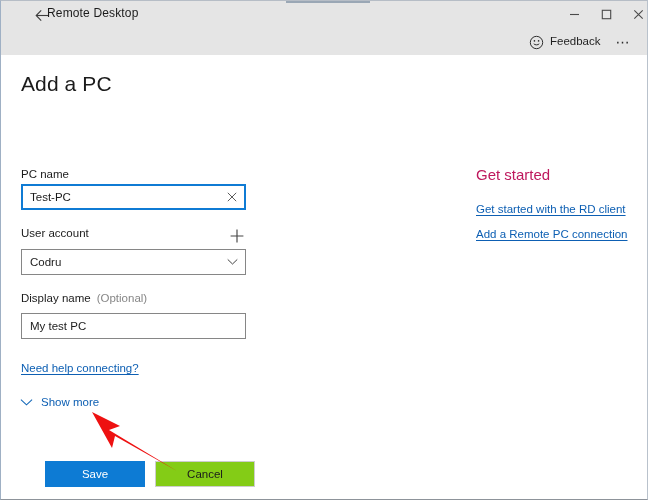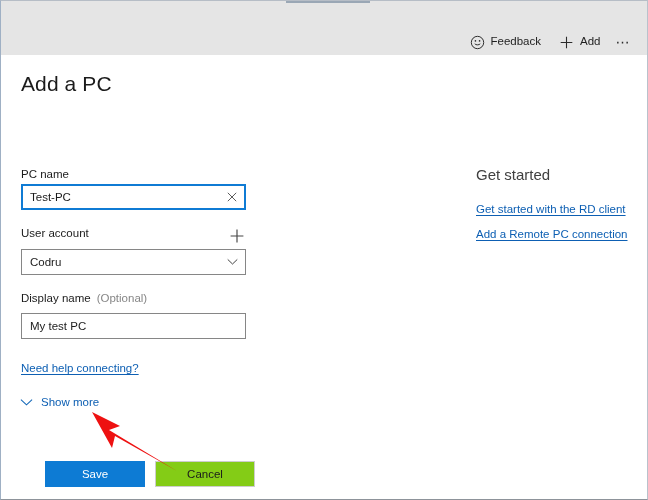--- a/index.html
+++ b/index.html
@@ -249,21 +249,21 @@
     font-size: 11.5px;
     color: #0d5fb3;
     white-space: nowrap;
   }
 
   
   #get-started-title {
     position: absolute;
     left: 475px; top: 111px;
     font-size: 15px;
-    color: #404040;
+    color: #be185d;
     white-space: nowrap;
   }
 
   
   .action-btn {
     position: absolute;
     top: 406px;
     height: 26px;
     box-sizing: border-box;
     display: flex;
@@ -299,43 +299,62 @@
   }
 </style>
 </head>
 <body>
 
 <div id="app-window">
 
   <div id="titlebar">
     <div id="top-seam"></div>
 
+    <div id="titlebar-row1">
+
+      <div id="back-button">
+        <svg width="15" height="13" viewBox="0 0 15 13" fill="none" aria-hidden="true">
+          <path d="M14 6.5H1.6" stroke="#3b3b3b" stroke-width="1.1"></path>
+          <path d="M6.2 1.4L1.2 6.5L6.2 11.6" stroke="#3b3b3b" stroke-width="1.1" fill="none"></path>
+        </svg>
+      </div>
+
+      <div id="window-title">Remote Desktop</div>
+
+      <div class="caption-btn" id="btn-min">
+        <svg width="11" height="11" viewBox="0 0 11 11" aria-hidden="true">
+          <path d="M1 5.5H10" stroke="#4a4a4a" stroke-width="1.1"></path>
+        </svg>
+      </div>
+      <div class="caption-btn" id="btn-max">
+        <svg width="11" height="11" viewBox="0 0 11 11" aria-hidden="true">
+          <rect x="1.3" y="1.3" width="8.4" height="8.4" stroke="#4a4a4a" stroke-width="1.1" fill="none"></rect>
+        </svg>
+      </div>
+      <div class="caption-btn" id="btn-close">
+        <svg width="11" height="11" viewBox="0 0 11 11" aria-hidden="true">
+          <path d="M1.3 1.3L9.7 9.7M9.7 1.3L1.3 9.7" stroke="#4a4a4a" stroke-width="1.1"></path>
+        </svg>
+      </div>
+    </div>
 
     <div id="command-bar">
 
       <div class="cmd-item">
         <span class="cmd-icon">
           <svg width="15" height="15" viewBox="0 0 16 16" aria-hidden="true">
             <circle cx="8" cy="8" r="6.6" stroke="#2b2b2b" stroke-width="1.05" fill="none"></circle>
             <circle cx="5.8" cy="6.3" r="0.85" fill="#2b2b2b"></circle>
             <circle cx="10.2" cy="6.3" r="0.85" fill="#2b2b2b"></circle>
             <path d="M5.3 9.7C6.1 10.9 9.9 10.9 10.7 9.7" stroke="#2b2b2b" stroke-width="1.05" fill="none" stroke-linecap="round"></path>
           </svg>
         </span>
         <span class="cmd-label">Feedback</span>
       </div>
 
-      <div class="cmd-item">
-        <span class="cmd-icon">
-          <svg width="15" height="15" viewBox="0 0 16 16" aria-hidden="true">
-            <path d="M8 1.8V14.2M1.8 8H14.2" stroke="#2b2b2b" stroke-width="1.15"></path>
-          </svg>
-        </span>
-        <span class="cmd-label">Add</span>
-      </div>
 
 
       <div class="cmd-item" id="cmd-more">
         <span>⋯</span>
       </div>
     </div>
   </div>
 
   <div id="content">
 

